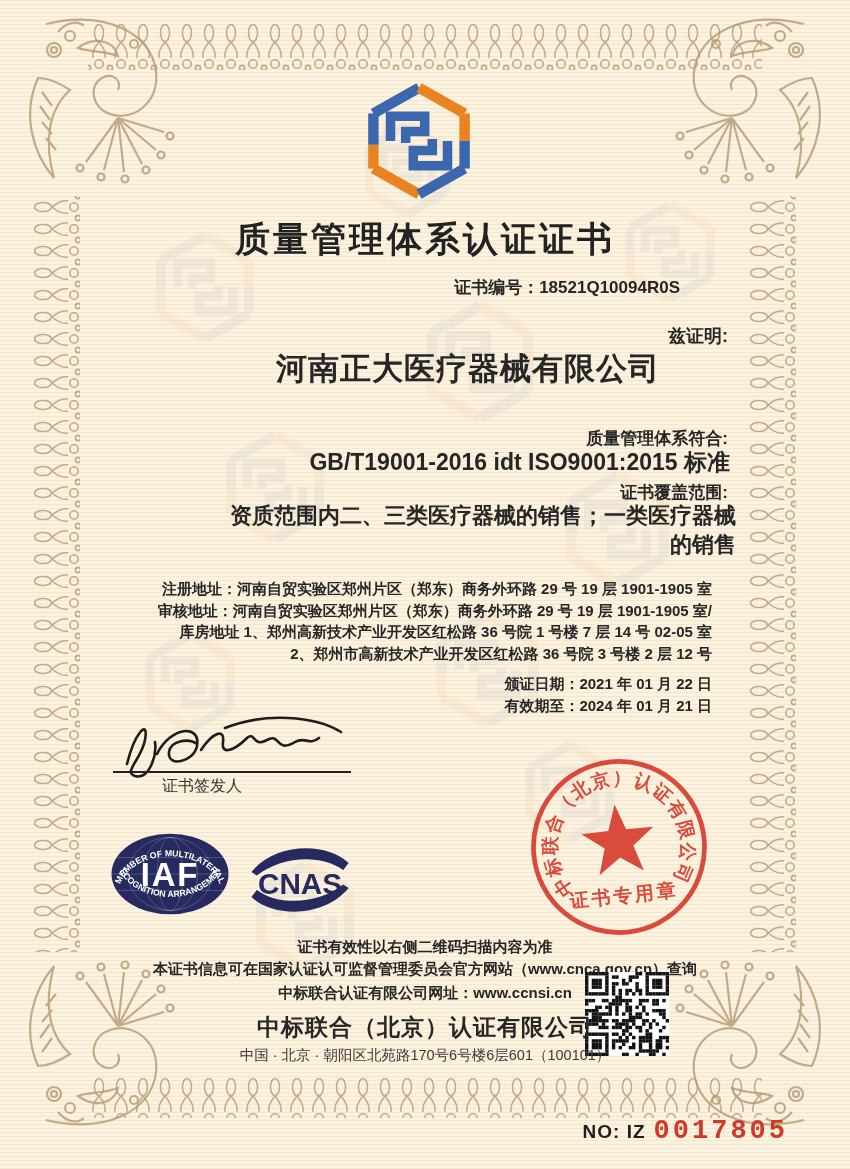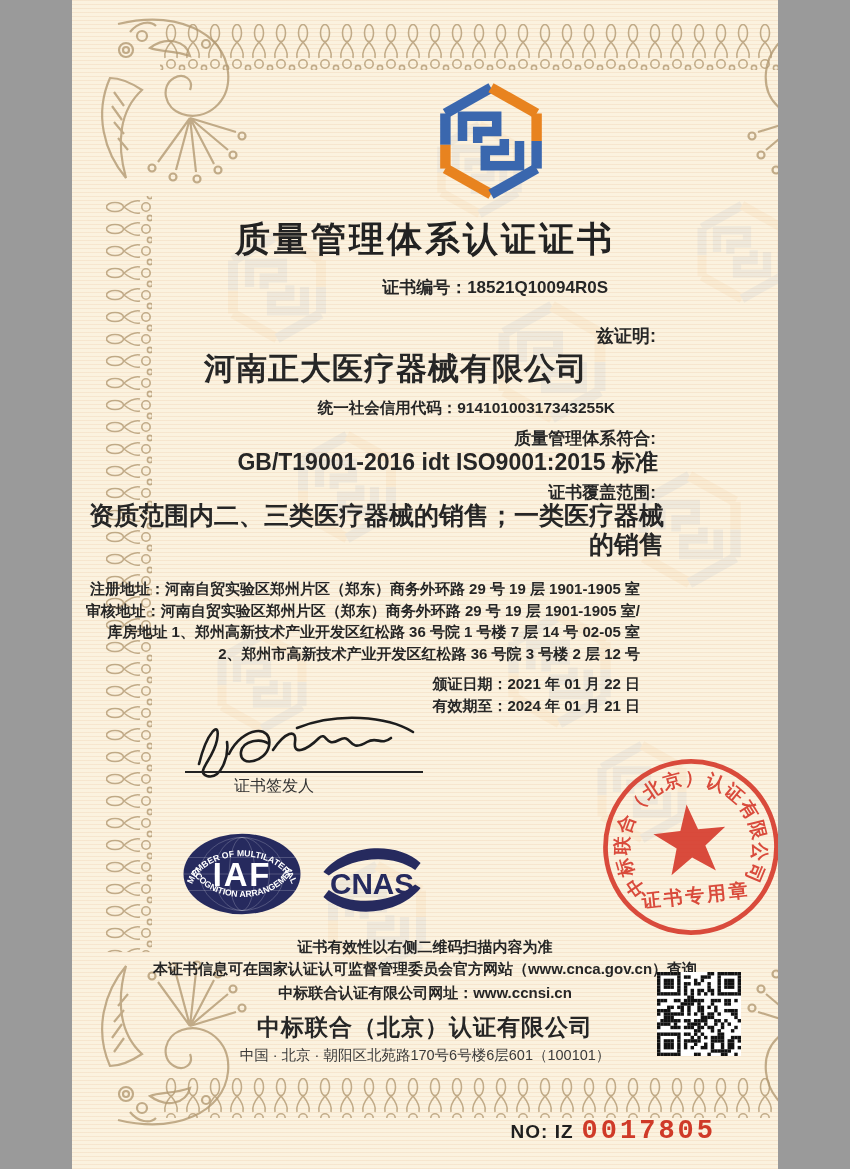--- a/index.html
+++ b/index.html
@@ -1,33 +1,33 @@
 <!DOCTYPE html>
 <html><head>
 <meta charset="utf-8">
 <style>
   html,body{margin:0;padding:0;background:#9a9a9a;}
   .page{
-    position:relative;width:706px;height:1169px;margin:0 auto;overflow:hidden;
+    position:relative;width:850px;height:1169px;margin:0 auto;overflow:hidden;
     background:#fbf2df;
     background-image:repeating-linear-gradient(180deg, rgba(236,203,170,.32) 0 1px, rgba(0,0,0,0) 1px 4px);
     font-family:"Liberation Sans",sans-serif;color:#262626;
   }
   .abs{position:absolute;}
   .ctr{left:0;right:0;text-align:center;}
   .rt{text-align:right;}
   .title{top:216px;font-size:35px;font-weight:700;letter-spacing:3px;color:#222;}
   .certno{top:276px;right:170px;font-size:17px;font-weight:700;}
   .attest{top:324px;right:122px;font-size:18px;font-weight:700;}
   .company{top:348px;right:190px;font-size:31px;font-weight:700;letter-spacing:1px;}
   .credit{top:398px;right:163px;font-size:15.5px;font-weight:700;}
   .syslabel{top:427px;right:122px;font-size:17px;font-weight:700;}
   .standard{top:447px;right:120px;font-size:23px;font-weight:700;}
   .scopelabel{top:481px;right:122px;font-size:17px;font-weight:700;}
-  .scope{top:501px;right:114px;font-size:25px;font-weight:700;line-height:29px;}
+  .scope{top:501px;right:114px;font-size:22px;font-weight:700;line-height:29px;}
   .addresses{top:578px;right:138px;font-size:15px;font-weight:700;line-height:21.5px;}
   .daterow1{top:675px;right:138px;font-size:15px;font-weight:700;}
   .daterow2{top:697px;right:138px;font-size:15px;font-weight:700;}
   .signer{top:776px;left:162px;font-size:16px;font-weight:400;color:#333;}
   .accr{top:829px;left:362px;}
   .accr .cn{font-size:17px;font-weight:700;line-height:23px;}
   .accr .en{font-size:15.5px;font-weight:600;margin-top:2px;letter-spacing:.3px;}
   .note1{top:938px;font-size:15px;font-weight:600;}
   .note2{top:960px;font-size:15px;font-weight:600;}
   .note3{top:984px;font-size:15px;font-weight:600;}
@@ -164,23 +164,20 @@
   <svg class="abs" style="left:362px;top:82px" width="114" height="118">
       <use href="#logo-hex"></use>
     </svg>
 
   <div class="abs ctr title">质量管理体系认证证书</div>
   <div class="abs certno">
     <span>证书编号：</span><span>18521Q10094R0S</span>
   </div>
   <div class="abs attest">兹证明:</div>
   <div class="abs company">河南正大医疗器械有限公司</div>
-  <div class="abs credit">
-    <span>统一社会信用代码：</span><span>91410100317343255K</span>
-  </div>
   <div class="abs syslabel">质量管理体系符合:</div>
   <div class="abs standard">GB/T19001-2016 idt ISO9001:2015 标准</div>
   <div class="abs scopelabel">证书覆盖范围:</div>
   <div class="abs scope rt">
     <div>资质范围内二、三类医疗器械的销售；一类医疗器械</div>
     <div>的销售</div>
   </div>
 
   <div class="abs addresses rt">
     <div>注册地址：河南自贸实验区郑州片区（郑东）商务外环路 29 号 19 层 1901-1905 室</div>

